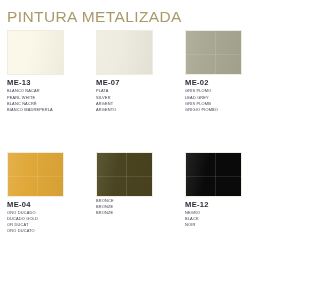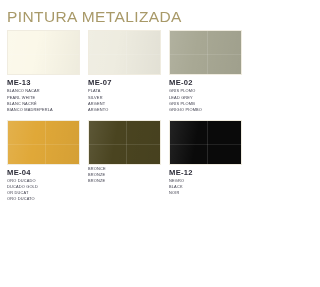--- a/index.html
+++ b/index.html
@@ -29,20 +29,21 @@
     padding: 8px 0 0 3px;
     margin: 0;
     white-space: nowrap;
   }
   .swatch-grid {
     display: grid;
     grid-template-columns: repeat(3, 1fr);
     column-gap: 8px;
     row-gap: 0;
     padding: 4px 1px 0 3px;
+    gap: 32px;
   }
   .swatch-cell {
     display: block;
   }
   .chip {
     width: 100%;
     height: 45px;
     border: 1px solid #f0ece0;
     box-sizing: border-box;
     position: relative;

